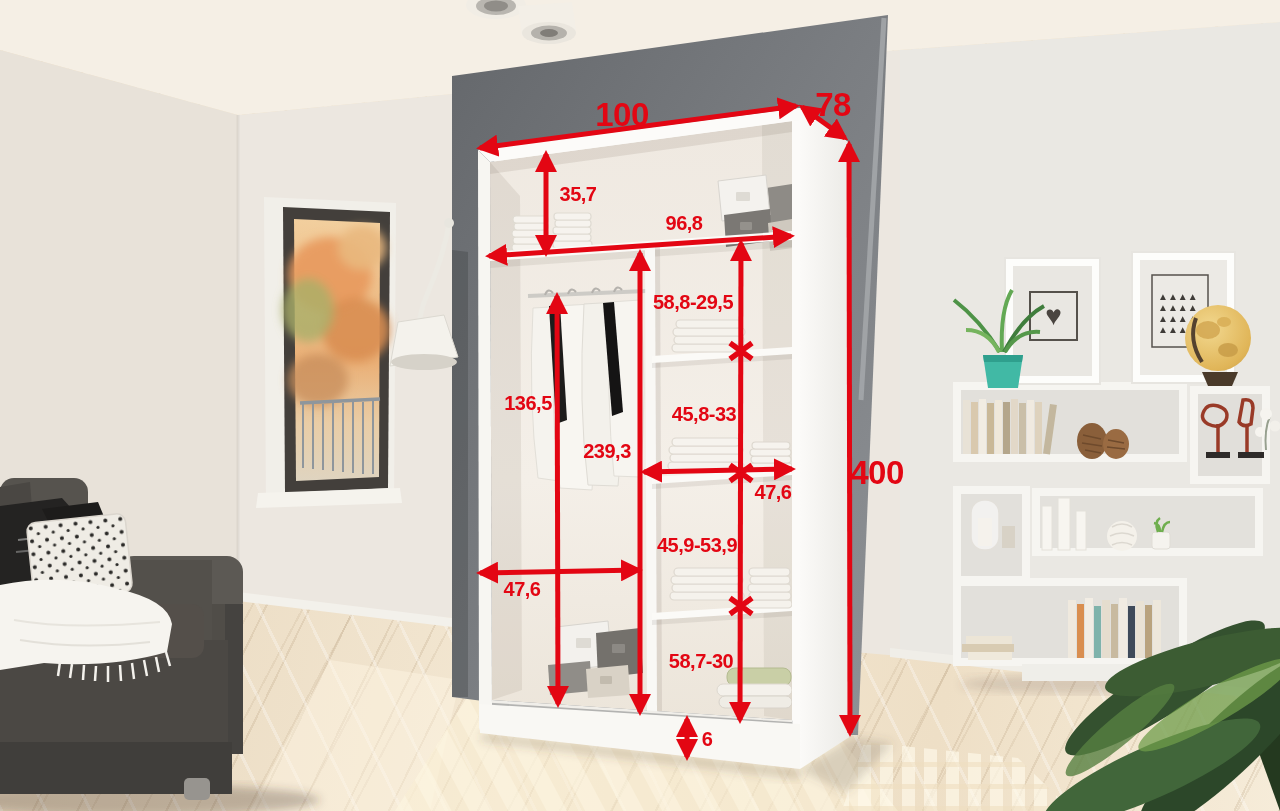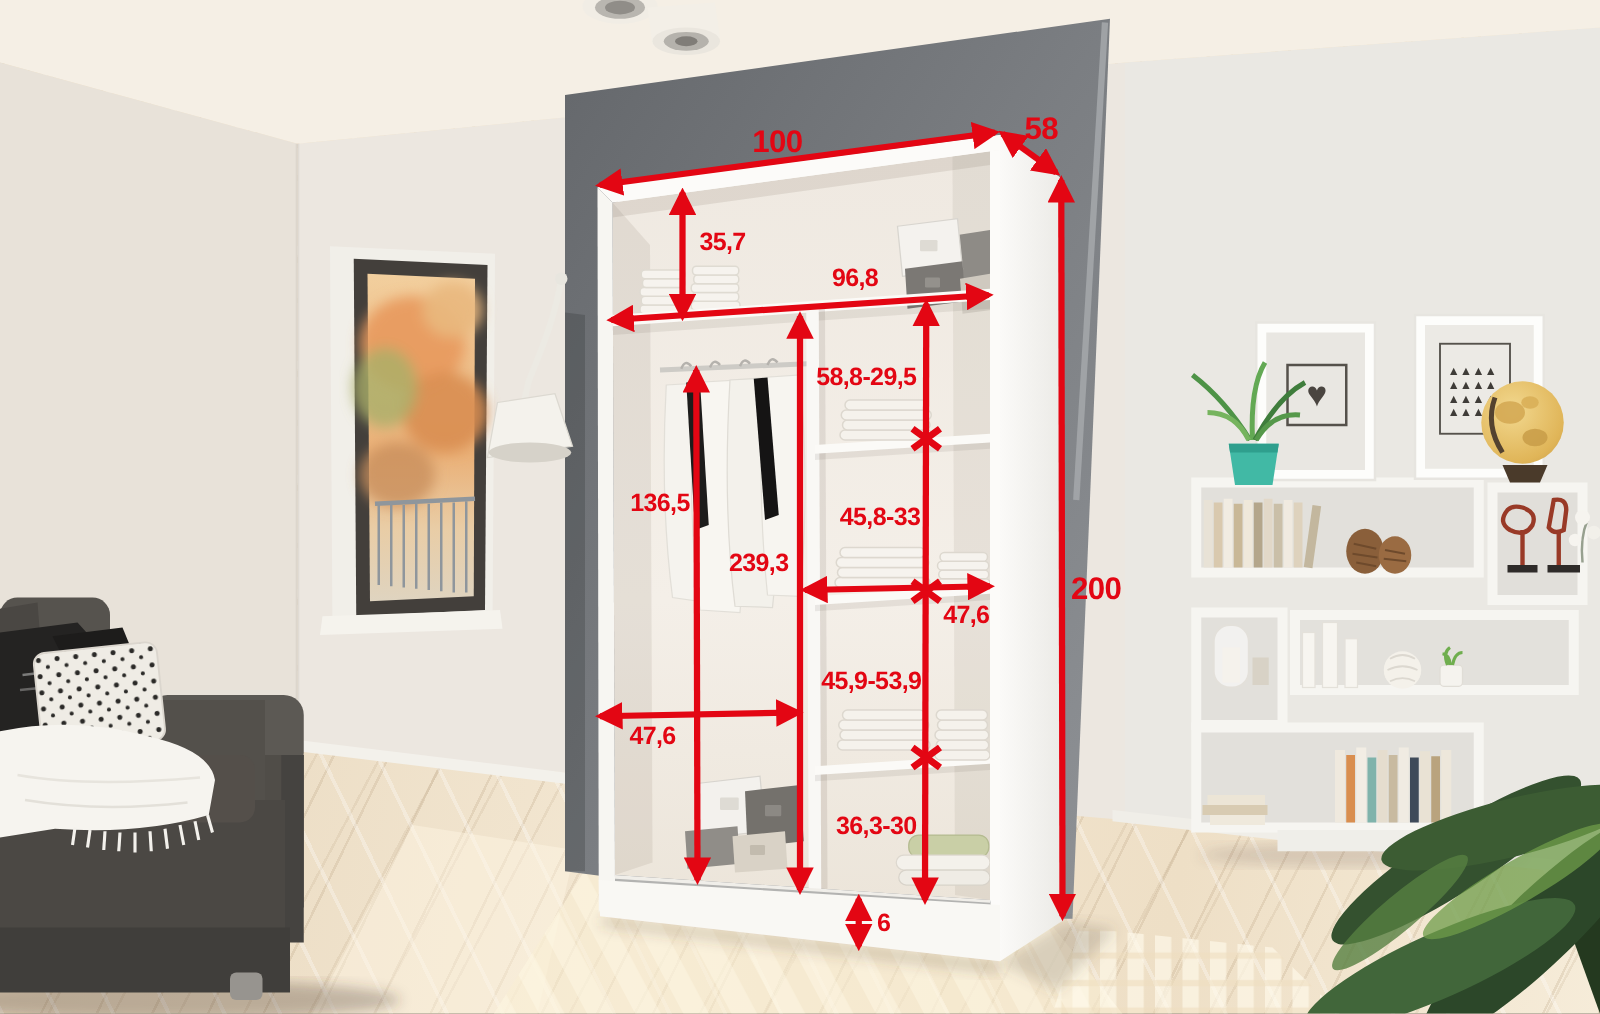--- a/index.html
+++ b/index.html
@@ -18,21 +18,21 @@
       linear-gradient(100deg,#e6d5ba 0%,#f3e7d2 45%,#eedfc6 75%,#f6ecd9 100%);
   }
   svg{position:absolute;inset:0;display:block;}
   .dim{stroke:var(--red,#e30613);stroke-width:5;fill:none;}
   .dimx{stroke:var(--red,#e30613);stroke-width:5.5;fill:none;}
   .dim-label{
     position:absolute;transform:translate(-50%,-50%);
     color:var(--red,#e30613);font-weight:bold;font-size:20px;
     letter-spacing:-0.5px;white-space:nowrap;line-height:1;
   }
-  .dim-label.big{font-size:25px;}
+  .dim-label.big{font-size:33px;}
 </style>
 </head>
 <body>
 <div id="stage" style="--red: #e30613;">
 
 <div id="floor"></div>
 
 <svg viewBox="0 0 1280 811">
   <defs>
     <marker id="ah" viewBox="0 0 10 10" refX="8.2" refY="5" markerWidth="4.4" markerHeight="4.4" orient="auto-start-reverse">
@@ -462,27 +462,27 @@
       <path d="M730,465 L752,481 M730,481 L752,465"></path>
       <path d="M730,598 L752,614 M730,614 L752,598"></path>
     </g>
     <line class="dim" x1="644" y1="472" x2="792" y2="469" marker-start="url(#ah)" marker-end="url(#ah)"></line>
     <line class="dim" x1="480" y1="573" x2="639" y2="570" marker-start="url(#ah)" marker-end="url(#ah)"></line>
     <line class="dim" x1="687" y1="719" x2="687" y2="757" marker-start="url(#ah)" marker-end="url(#ah)"></line>
   </g>
 </svg>
 
 <div class="dim-label big" style="left:622px;top:114px">100</div>
-<div class="dim-label big" style="left:833px;top:104px">58</div>
-<div class="dim-label big" style="left:877px;top:472px">200</div>
+<div class="dim-label big" style="left:833px;top:104px">78</div>
+<div class="dim-label big" style="left:877px;top:472px">400</div>
 <div class="dim-label" style="left:578px;top:194px">35,7</div>
 <div class="dim-label" style="left:684px;top:223px">96,8</div>
 <div class="dim-label" style="left:528px;top:403px">136,5</div>
 <div class="dim-label" style="left:607px;top:451px">239,3</div>
 <div class="dim-label" style="left:693px;top:302px">58,8-29,5</div>
 <div class="dim-label" style="left:704px;top:414px">45,8-33</div>
 <div class="dim-label" style="left:773px;top:492px">47,6</div>
 <div class="dim-label" style="left:697px;top:545px">45,9-53,9</div>
-<div class="dim-label" style="left:701px;top:661px">36,3-30</div>
+<div class="dim-label" style="left:701px;top:661px">58,7-30</div>
 <div class="dim-label" style="left:522px;top:589px">47,6</div>
 <div class="dim-label" style="left:707px;top:739px">6</div>
 
 </div>
 
 </body></html>

